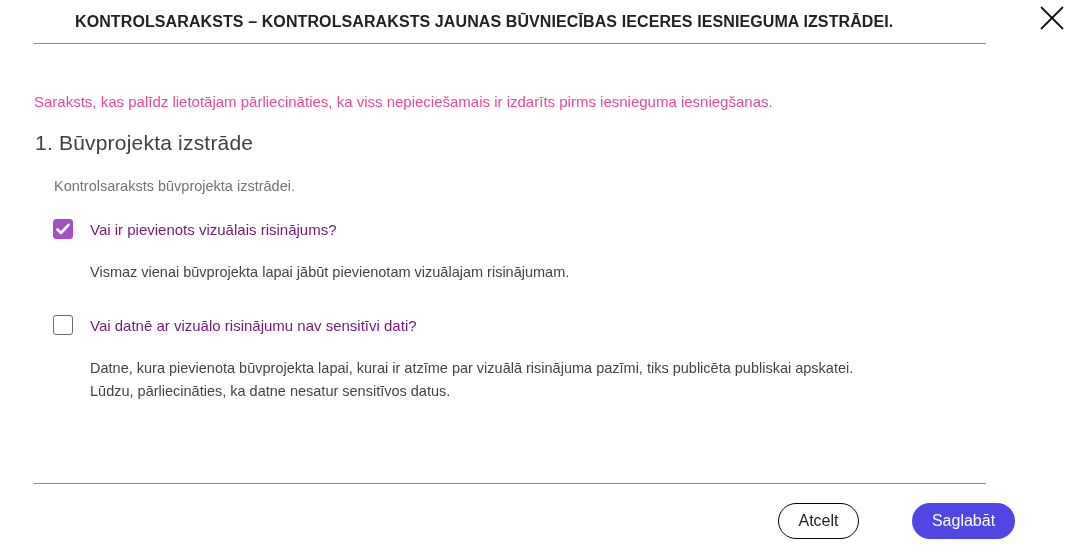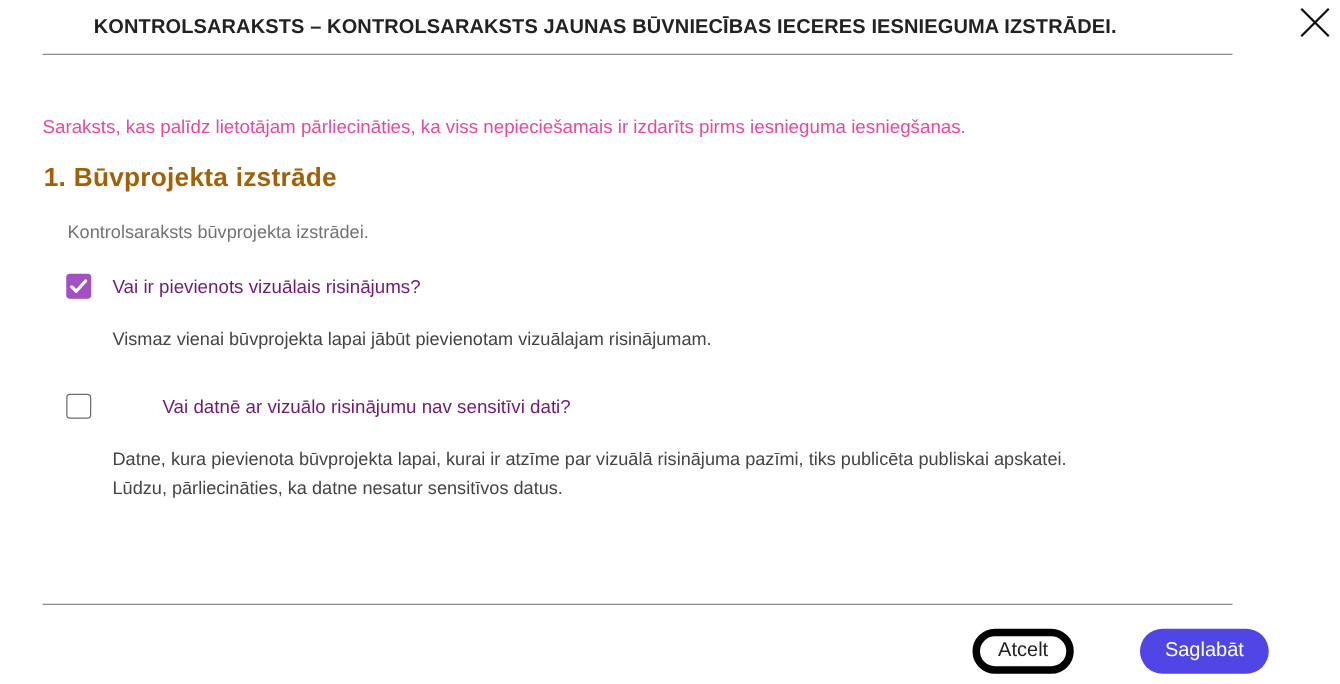--- a/index.html
+++ b/index.html
@@ -4,35 +4,35 @@
   <style>
     html, body { margin: 0; padding: 0; background: #ffffff; }
     body { width: 1072px; height: 547px; position: relative; overflow: hidden;
            font-family: "Liberation Sans", sans-serif; color: #333333; }
     .close-btn { position: absolute; left: 1039px; top: 5px; width: 26px; height: 26px; cursor: pointer; }
     .close-btn svg { display: block; }
     .title { position: absolute; left: 35px; top: 13px; width: 951px; font-size: 16px; font-weight: bold;
              color: #222222; letter-spacing: 0.1px; white-space: nowrap; margin-left: 40px; }
     .title-rule { position: absolute; left: 34px; top: 43px; width: 952px; height: 0; border-top: 1px solid #8a8a8a; }
     .intro { position: absolute; left: 34px; top: 93px; font-size: 15px; color: #ec4899; white-space: nowrap; }
-    .section-title { position: absolute; left: 35px; top: 131px; font-size: 21px; font-weight: bold;
-                     color: #a16207; white-space: nowrap; letter-spacing: 0.2px; }
+    .section-title { position: absolute; left: 35px; top: 131px; font-size: 21px; font-weight: normal;
+                     color: #404040; white-space: nowrap; letter-spacing: 0.2px; }
     .section-desc { position: absolute; left: 54px; top: 178px; font-size: 14.5px; color: #737373; white-space: nowrap; }
     .check-row { position: absolute; left: 53px; display: flex; align-items: center; cursor: pointer; }
     .checkbox { width: 20px; height: 20px; box-sizing: border-box; border-radius: 3px;
                 display: flex; align-items: center; justify-content: center; }
     .checkbox.checked { background: #a350c4; border: 1px solid #a350c4; }
     .checkbox.unchecked { background: #ffffff; border: 1.5px solid #6e6e6e; }
     .check-label { margin-left: 17px; font-size: 15px; color: #701a75; white-space: nowrap; }
     .help { position: absolute; left: 90px; font-size: 14.5px; color: #444444; line-height: 23px; white-space: nowrap; }
     .footer-rule { position: absolute; left: 34px; top: 483px; width: 952px; height: 0; border-top: 1px solid #8a8a8a; }
     .btn { position: absolute; top: 503px; height: 36px; border-radius: 18px; box-sizing: border-box;
            display: flex; align-items: center; justify-content: center; font-size: 16px; cursor: pointer;
            font-family: "Liberation Sans", sans-serif; }
-    .btn-cancel { left: 778px; width: 81px; border: 6px solid #000000; background: #ffffff; color: #222222; }
+    .btn-cancel { left: 778px; width: 81px; border: 1px solid #000000; background: #ffffff; color: #222222; }
     .btn-save { left: 912px; width: 103px; border: none; background: #4f46e5; color: #ffffff; }
   </style>
 </head>
 <body>
 
 <div class="close-btn">
   <svg width="26" height="26" viewBox="0 0 26 26">
     <line x1="2" y1="2" x2="24" y2="24" stroke="#111" stroke-width="1.8"></line>
     <line x1="24" y1="2" x2="2" y2="24" stroke="#111" stroke-width="1.8"></line>
   </svg>
@@ -51,21 +51,21 @@
     <svg width="14" height="12" viewBox="0 0 14 12">
       <path d="M1.5 6.5 L5 10 L12.5 1.8" fill="none" stroke="#ffffff" stroke-width="2.6" stroke-linecap="round" stroke-linejoin="round"></path>
     </svg>
   </div>
   <span class="check-label">Vai ir pievienots vizuālais risinājums?</span>
 </div>
 <div class="help" style="top:261px;">
   <div>Vismaz vienai būvprojekta lapai jābūt pievienotam vizuālajam risinājumam.</div>
 </div>
 
-<div class="check-row" style="top:315px;gap:40px;">
+<div class="check-row" style="top:315px;">
   <div class="checkbox unchecked"></div>
   <span class="check-label">Vai datnē ar vizuālo risinājumu nav sensitīvi dati?</span>
 </div>
 <div class="help" style="top:357px;">
   <div>Datne, kura pievienota būvprojekta lapai, kurai ir atzīme par vizuālā risinājuma pazīmi, tiks publicēta publiskai apskatei.</div>
   <div>Lūdzu, pārliecināties, ka datne nesatur sensitīvos datus.</div>
 </div>
 
 <div class="footer-rule"></div>
 

